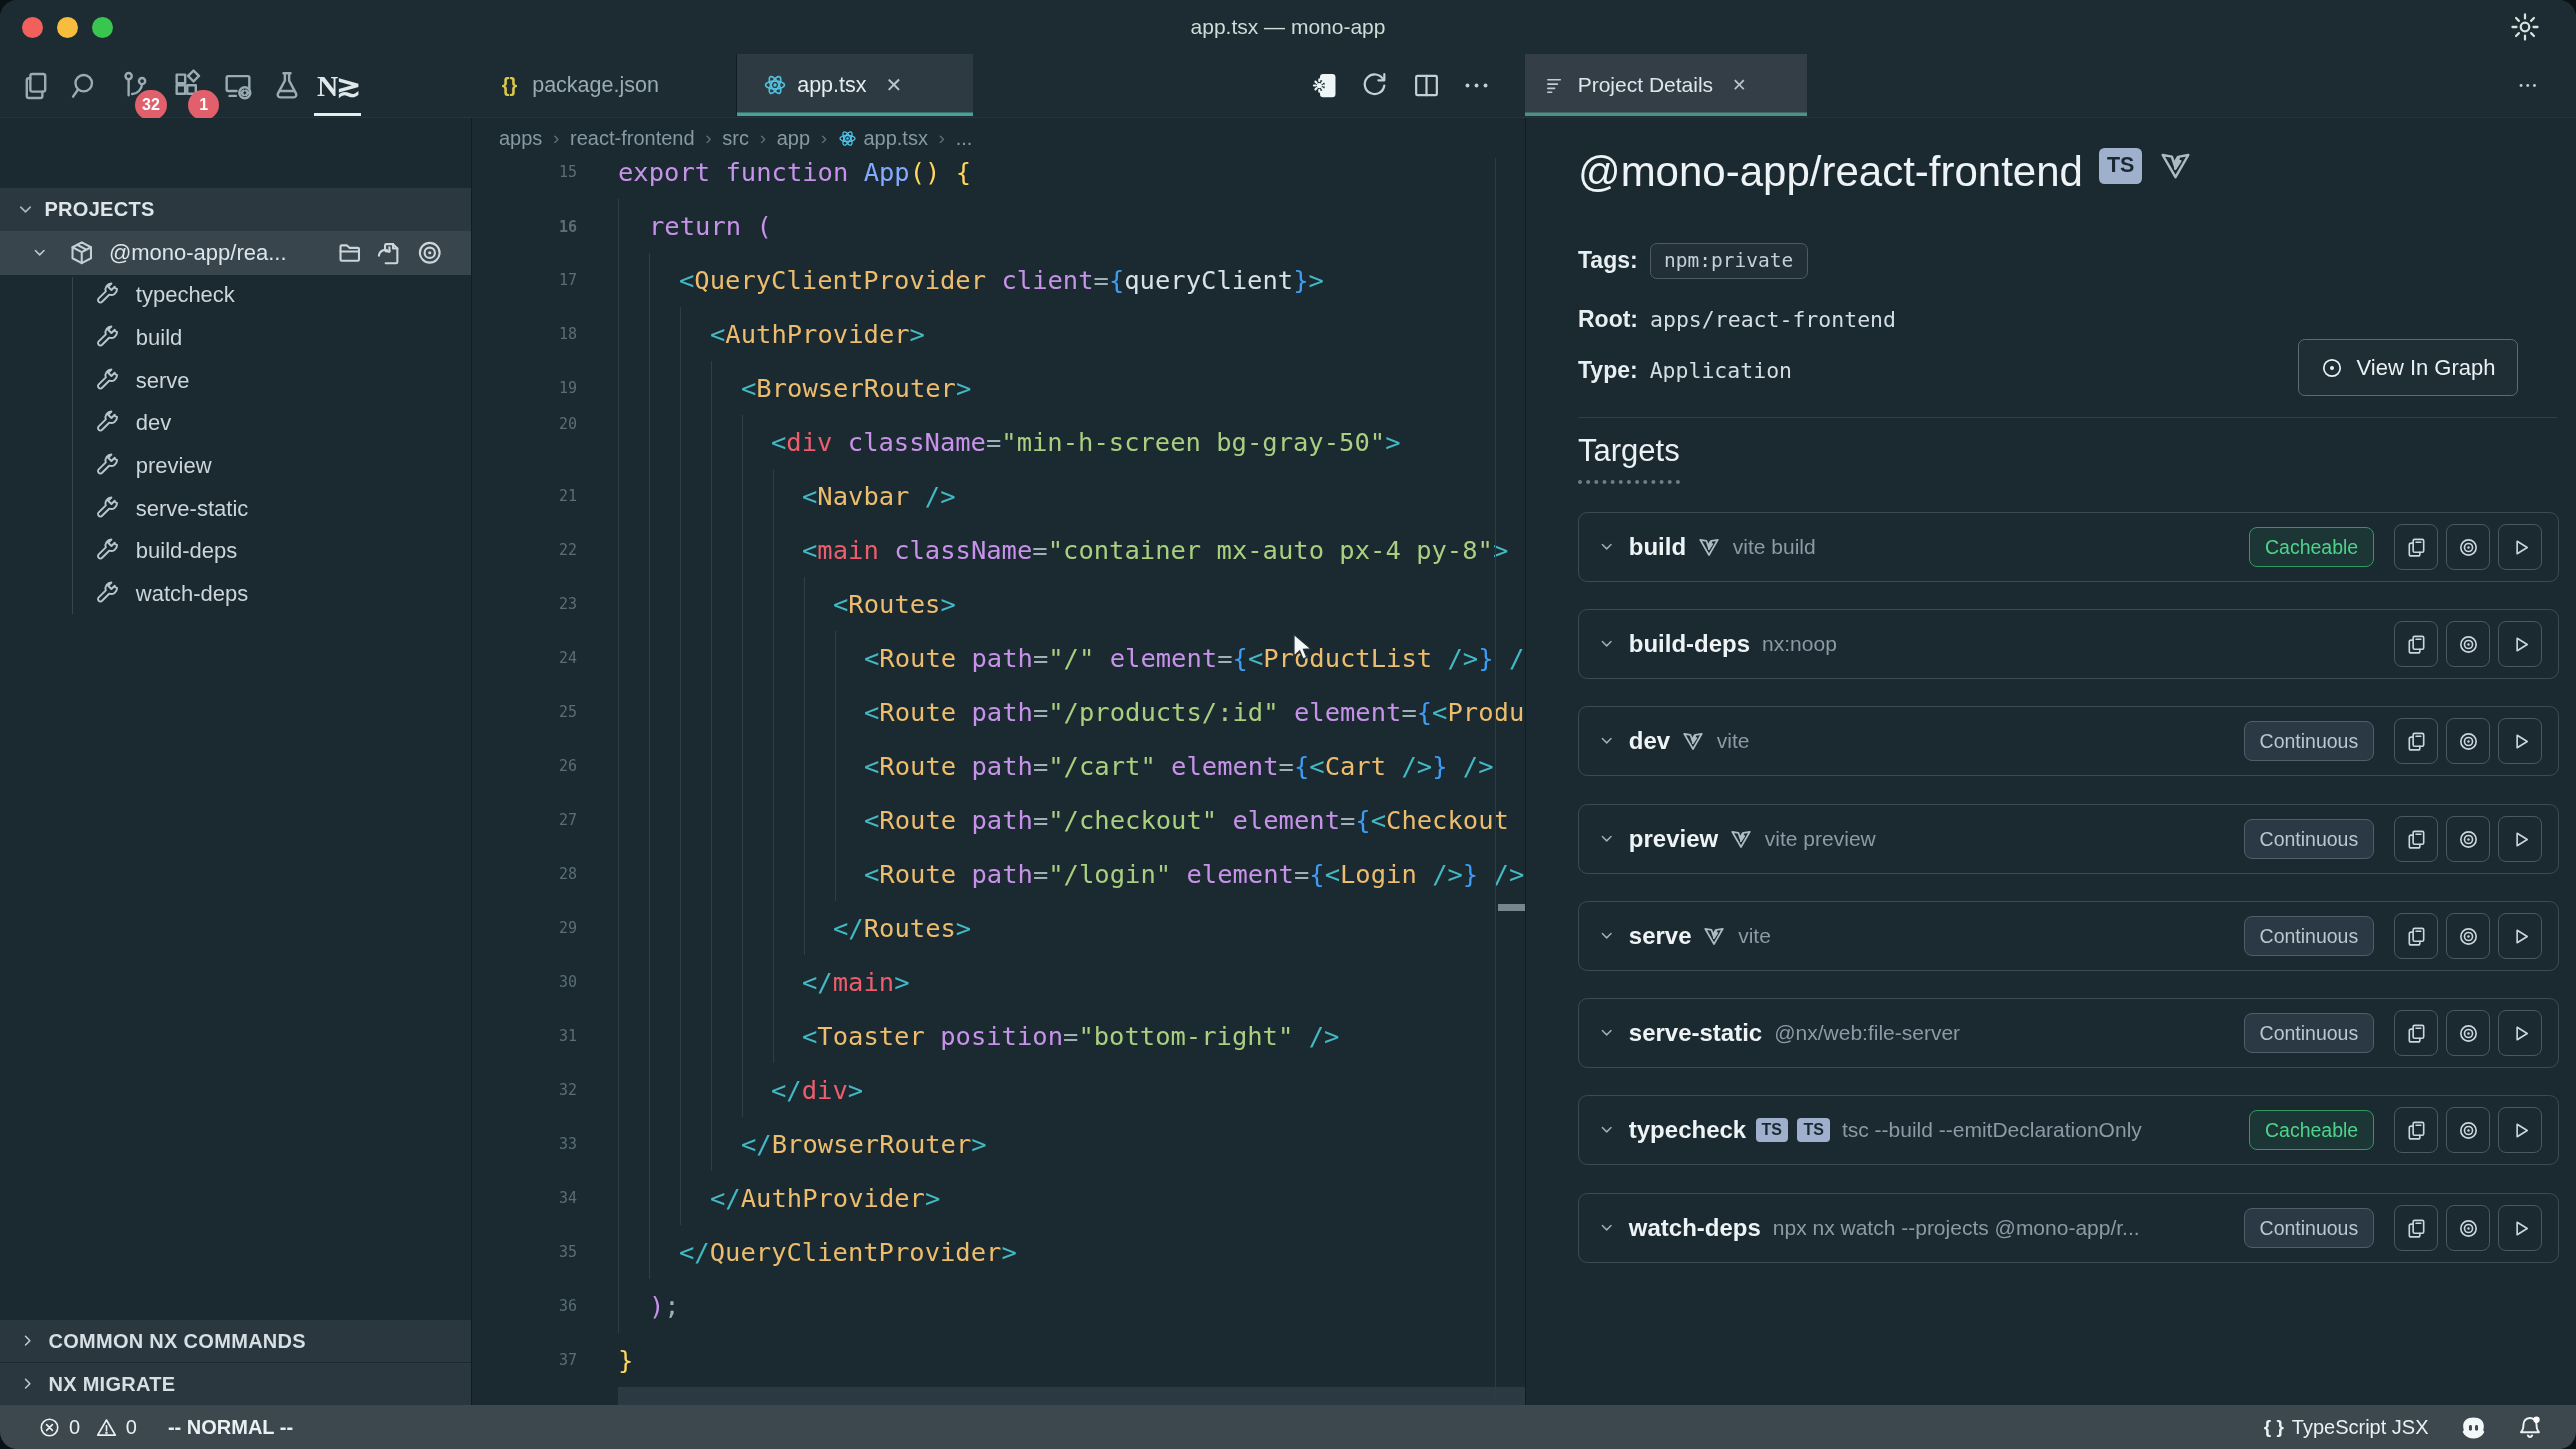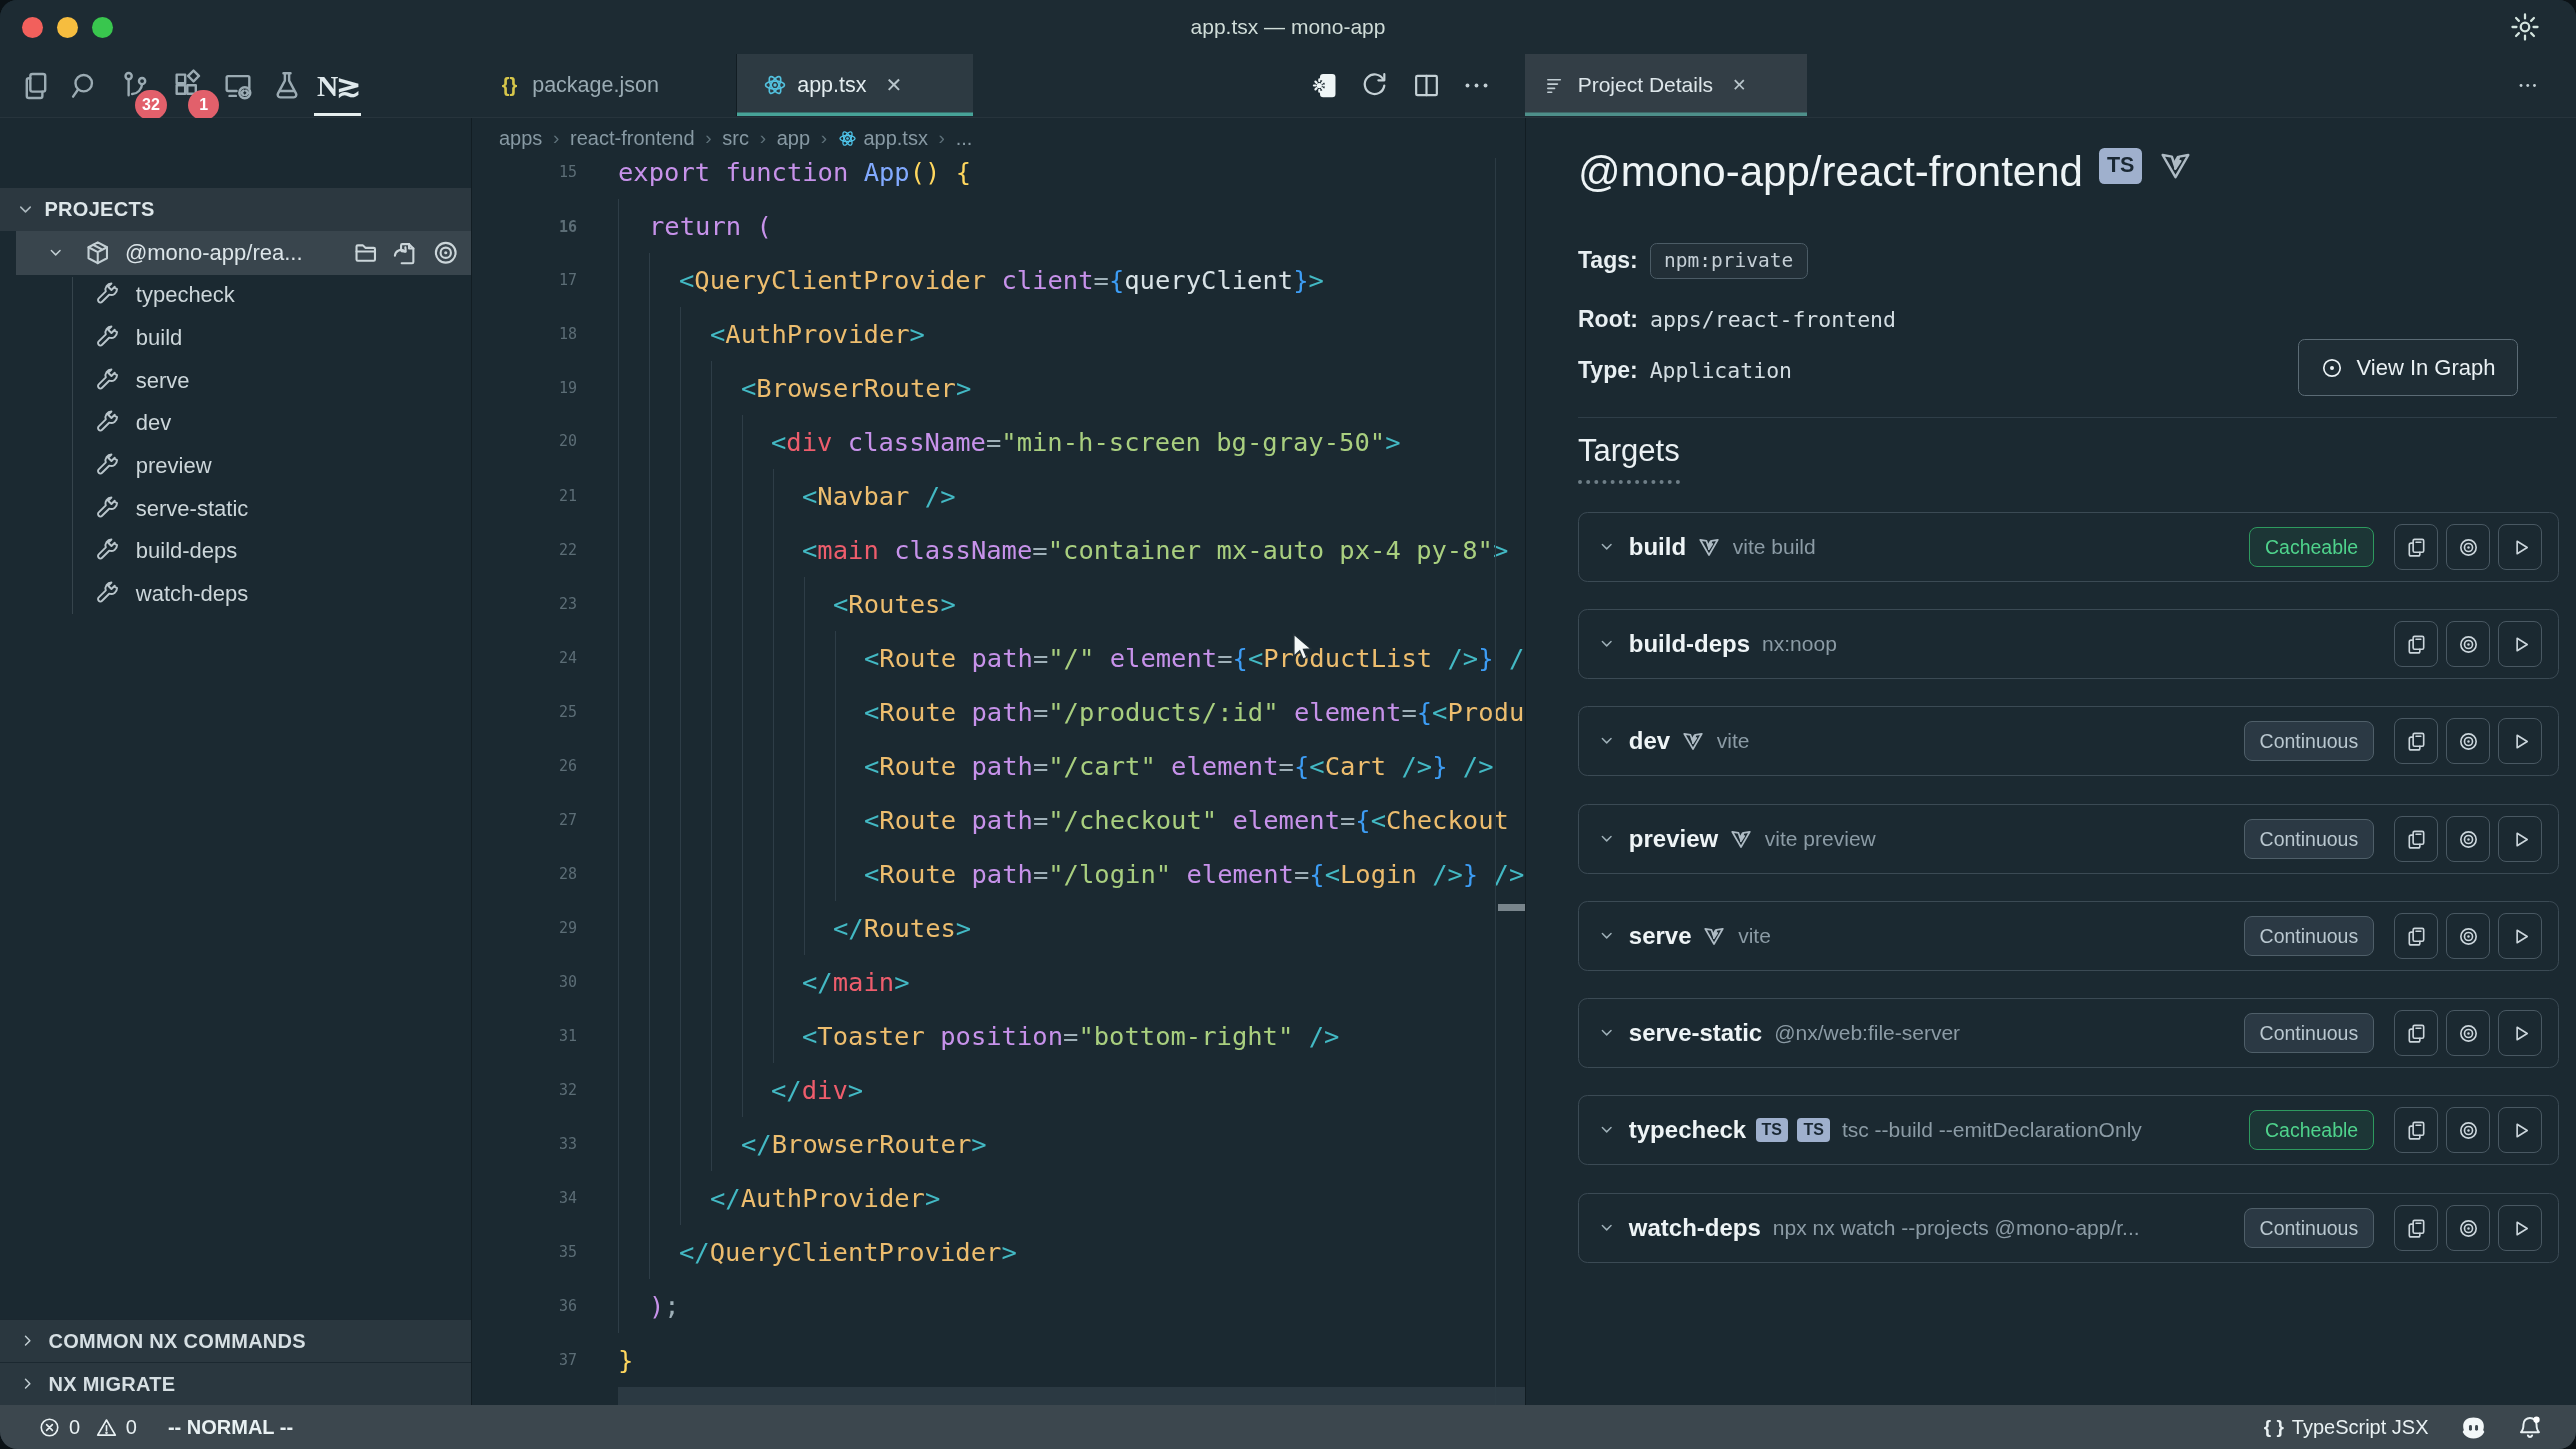--- a/index.html
+++ b/index.html
@@ -40,21 +40,21 @@
 
   
   .sidebar{position:absolute;left:0;top:118px;width:472px;height:1287px;background:#1b2931;
            border-right:1.3px solid #121d23;box-sizing:border-box;overflow:hidden;}
   .sheader{position:absolute;top:14.8px;left:24px;right:20px;height:40px;display:flex;align-items:center;
            font-size:19.5px;color:#b7c3c9;letter-spacing:1px;}
   .sheader .dots{margin-left:auto;width:27px;height:20px;color:#b7c3c9;}
   .projects-row{position:absolute;top:70px;left:0;right:0;height:43px;background:#2c3840;display:flex;align-items:center;
                 font-weight:700;font-size:20px;color:#dde6e9;letter-spacing:0.3px;}
   .projects-row .ic{width:19px;height:19px;margin:0 9.4px 0 16px;color:#aab6bc;}
-  .proj-item{position:absolute;top:113px;left:16px;right:0;height:44px;background:#39454d;display:flex;align-items:center;
+  .proj-item{position:absolute;top:113px;left:0;right:0;height:44px;background:#39454d;display:flex;align-items:center;
              font-size:22px;color:#dce5e9;}
   .proj-item .chev{width:17.4px;height:17.4px;margin-left:31px;color:#c3cfd4;}
   .proj-item .cube{width:29.5px;height:29.5px;margin-left:19px;color:#c3cfd4;}
   .proj-item .nm{margin-left:12px;}
   .proj-act{width:29.5px;height:29.5px;color:#ccd6da;position:absolute;top:7.4px;}
   .task{position:absolute;left:0;right:0;height:42px;display:flex;align-items:center;font-size:22px;color:#ccd6da;}
   .task .ic{width:27px;height:27px;margin-left:94px;color:#b9c5cb;}
   .task .lbl{margin-left:14.8px;}
   .tguide{position:absolute;left:72px;top:159px;width:1.3px;height:337px;background:#36444c;}
   .sbot{position:absolute;left:0;width:473px;height:43px;background:#2a373f;border-top:1.3px solid #1b2830;
@@ -390,21 +390,21 @@
         <div class="gnum" style="top: -13.4px;">15</div>
         <div class="cl" style="top: -13.4px;"><span class="tk-p">export function </span><span class="tk-b">App</span><span class="tk-y">()</span><span class="tk-w"> </span><span class="tk-y">{</span></div>
         <div class="gnum" style="top: 42px; font-weight: bold;">16</div>
         <div class="cl" style="top: 41px;"><span class="ind" style="width: 31px;"></span><span class="tk-p">return </span><span class="tk-p">(</span></div>
         <div class="gnum" style="top: 95px;">17</div>
         <div class="cl" style="top: 95px;"><span class="ind" style="width: 61px;"></span><span class="tk-c">&lt;</span><span class="tk-o">QueryClientProvider</span><span class="tk-w"> </span><span class="tk-p">client</span><span class="tk-g">=</span><span class="tk-B">{</span><span class="tk-w">queryClient</span><span class="tk-B">}</span><span class="tk-c">&gt;</span></div>
         <div class="gnum" style="top: 149px;">18</div>
         <div class="cl" style="top: 149px;"><span class="ind" style="width: 92px;"></span><span class="tk-c">&lt;</span><span class="tk-o">AuthProvider</span><span class="tk-c">&gt;</span></div>
         <div class="gnum" style="top: 203px;">19</div>
         <div class="cl" style="top: 203px;"><span class="ind" style="width: 123px;"></span><span class="tk-c">&lt;</span><span class="tk-o">BrowserRouter</span><span class="tk-c">&gt;</span></div>
-        <div class="gnum" style="top: 256px;">20</div>
+        <div class="gnum" style="top: 239px;">20</div>
         <div class="cl" style="top: 257px;"><span class="ind" style="width: 153px;"></span><span class="tk-c">&lt;</span><span class="tk-r">div</span><span class="tk-w"> </span><span class="tk-p">className</span><span class="tk-g">=</span><span class="tk-s">"min-h-screen bg-gray-50"</span><span class="tk-c">&gt;</span></div>
         <div class="gnum" style="top: 311px;">21</div>
         <div class="cl" style="top: 311px;"><span class="ind" style="width: 184px;"></span><span class="tk-c">&lt;</span><span class="tk-o">Navbar</span><span class="tk-w"> </span><span class="tk-c">/&gt;</span></div>
         <div class="gnum" style="top: 365px;">22</div>
         <div class="cl" style="top: 365px;"><span class="ind" style="width: 184px;"></span><span class="tk-c">&lt;</span><span class="tk-r">main</span><span class="tk-w"> </span><span class="tk-p">className</span><span class="tk-g">=</span><span class="tk-s">"container mx-auto px-4 py-8"</span><span class="tk-c">&gt;</span></div>
         <div class="gnum" style="top: 419px;">23</div>
         <div class="cl" style="top: 419px;"><span class="ind" style="width: 215px;"></span><span class="tk-c">&lt;</span><span class="tk-o">Routes</span><span class="tk-c">&gt;</span></div>
         <div class="gnum" style="top: 473px;">24</div>
         <div class="cl" style="top: 473px;"><span class="ind" style="width: 246px;"></span><span class="tk-c">&lt;</span><span class="tk-o">Route</span><span class="tk-w"> </span><span class="tk-p">path</span><span class="tk-g">=</span><span class="tk-s">"/"</span><span class="tk-w"> </span><span class="tk-p">element</span><span class="tk-g">=</span><span class="tk-B">{</span><span class="tk-c">&lt;</span><span class="tk-o">ProductList</span><span class="tk-w"> </span><span class="tk-c">/&gt;</span><span class="tk-B">}</span><span class="tk-w"> </span><span class="tk-c">/&gt;</span></div>
         <div class="gnum" style="top: 527px;">25</div>

